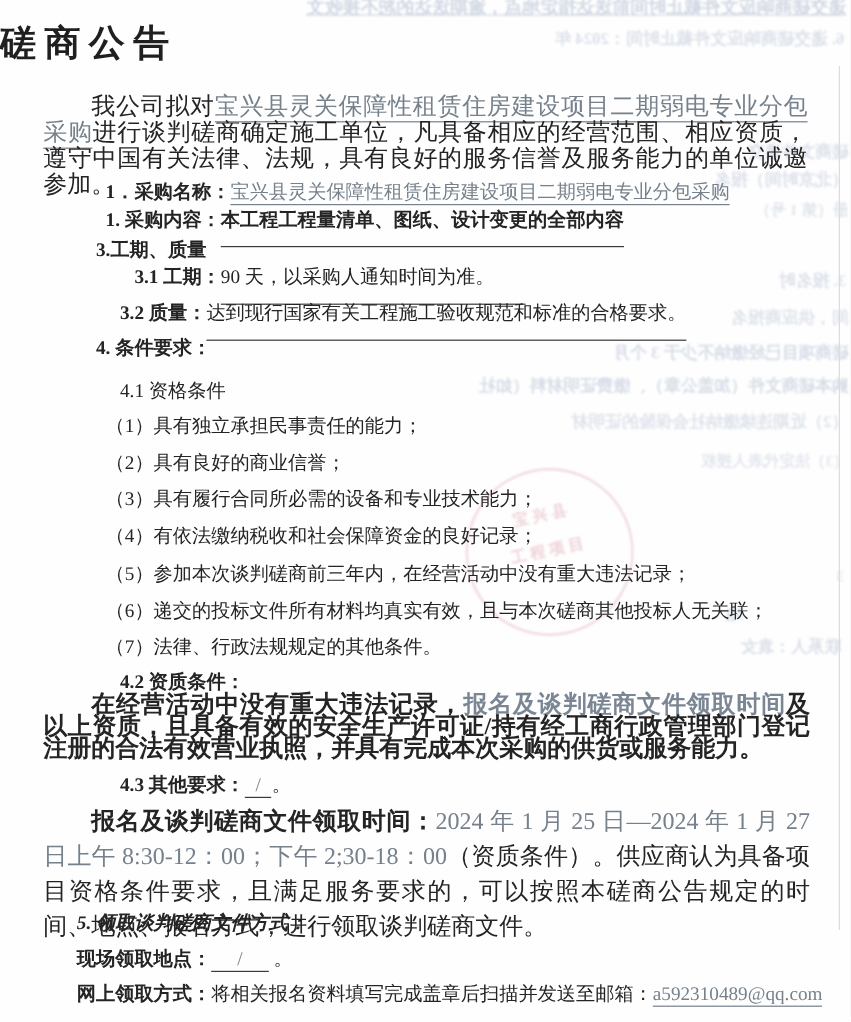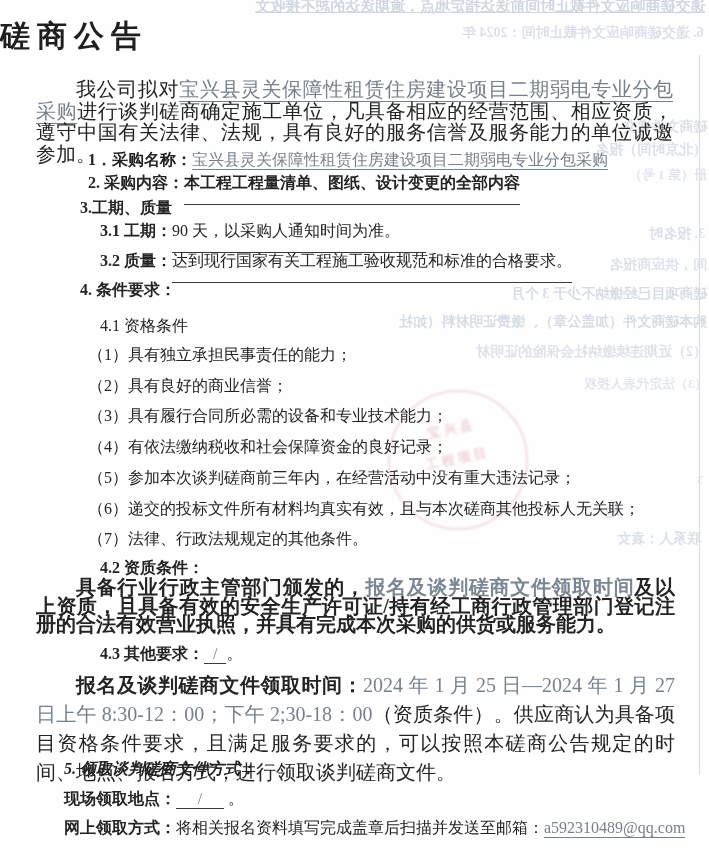--- a/index.html
+++ b/index.html
@@ -77,26 +77,26 @@
 
     <div class="abs body-par" style="top:79px;left:36px;width:637px;text-indent:2em;">
       <span>我公司拟对</span><span class="muted u">宝兴县灵关保障性租赁住房建设项目二期弱电专业分包采购</span><span>进行谈判磋商确定施工单位，凡具备相应的经营范围、相应资质，遵守中国有关法律、法规，具有良好的服务信誉及服务能力的单位诚邀参加。</span>
     </div>
 
     <div class="abs line" style="top:150px;left:88px;">
       <span class="b">1．采购名称：</span><span class="muted u">宝兴县灵关保障性租赁住房建设项目二期弱电专业分包采购</span>
     </div>
 
     <div class="abs line" style="top:173px;left:88px;">
-      <span class="b">2. 采购内容：</span><span class="b u-dark">本工程工程量清单、图纸、设计变更的全部内容</span>
+      <span class="b">1. 采购内容：</span><span class="b u-dark">本工程工程量清单、图纸、设计变更的全部内容</span>
     </div>
 
     <div class="abs line b" style="top:198px;left:80px;">3.工期、质量</div>
 
-    <div class="abs line" style="top:221px;left:100px;">
+    <div class="abs line" style="top:221px;left:112px;">
       <span class="b">3.1 工期：</span><span class="u-dark" style="padding-right:1.6em;">90 天，以采购人通知时间为准。</span>
     </div>
 
     <div class="abs line" style="top:251px;left:100px;">
       <span class="b">3.2 质量：</span><span class="u-dark">达到现行国家有关工程施工验收规范和标准的合格要求。</span>
     </div>
 
     <div class="abs line b" style="top:280px;left:80px;">4. 条件要求：</div>
 
     <div class="abs line" style="top:316px;left:100px;">4.1 资格条件</div>
@@ -105,21 +105,21 @@
     <div class="abs line" style="top:376px;left:88px;">（2）具有良好的商业信誉；</div>
     <div class="abs line" style="top:406px;left:88px;">（3）具有履行合同所必需的设备和专业技术能力；</div>
     <div class="abs line" style="top:437px;left:88px;">（4）有依法缴纳税收和社会保障资金的良好记录；</div>
     <div class="abs line" style="top:468px;left:88px;">（5）参加本次谈判磋商前三年内，在经营活动中没有重大违法记录；</div>
     <div class="abs line" style="top:499px;left:88px;">（6）递交的投标文件所有材料均真实有效，且与本次磋商其他投标人无关联；</div>
     <div class="abs line" style="top:529px;left:88px;">（7）法律、行政法规规定的其他条件。</div>
 
     <div class="abs line" style="top:558px;left:100px;font-weight:bold;">4.2 资质条件：</div>
 
     <div class="abs body-par b" style="top:578px;left:36px;width:639px;text-indent:2em;line-height:18.7px;">
-      <span>具备行业行政主管部门颁发的，</span><span class="muted" style="color:#7b8694;">报名及谈判磋商文件领取时间</span><span>及以上资质，且具备有效的安全生产许可证/持有经工商行政管理部门登记注册的合法有效营业执照，并具有完成本次采购的供货或服务能力。</span>
+      <span>在经营活动中没有重大违法记录，</span><span class="muted" style="color:#7b8694;">报名及谈判磋商文件领取时间</span><span>及以上资质，且具备有效的安全生产许可证/持有经工商行政管理部门登记注册的合法有效营业执照，并具有完成本次采购的供货或服务能力。</span>
     </div>
 
     <div class="abs line" style="top:644px;left:100px;">
       <span class="b">4.3 其他要求：</span><span class="fill-slot" style="min-width:1.4em;">/</span><span>。</span>
     </div>
 
     <div class="abs body-par" style="top:671px;left:36px;width:639px;text-indent:2em;line-height:29px;">
       <span class="b">报名及谈判磋商文件领取时间：</span><span class="muted">2024 年 1 月 25 日—2024 年 1 月 27 日上午 8:30-12：00；下午 2;30-18：00</span><span>（资质条件）。供应商认为具备项目资格条件要求，且满足服务要求的，可以按照本磋商公告规定的时间、地点、报名方式，进行领取谈判磋商文件。</span>
     </div>
 

